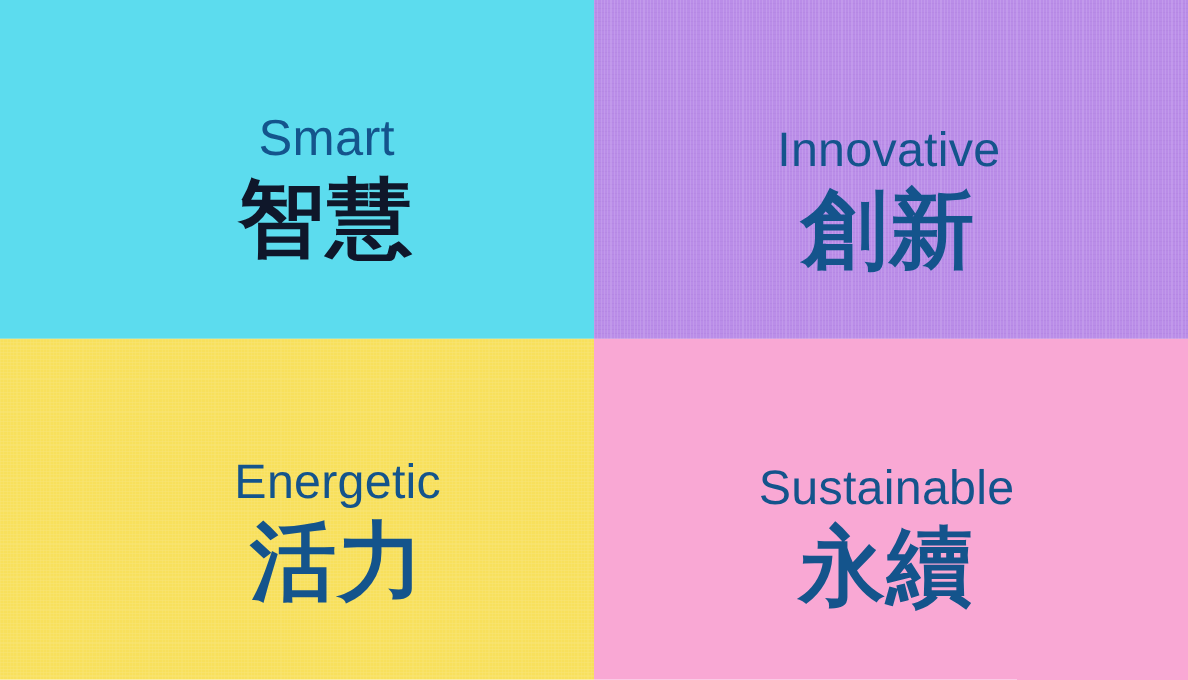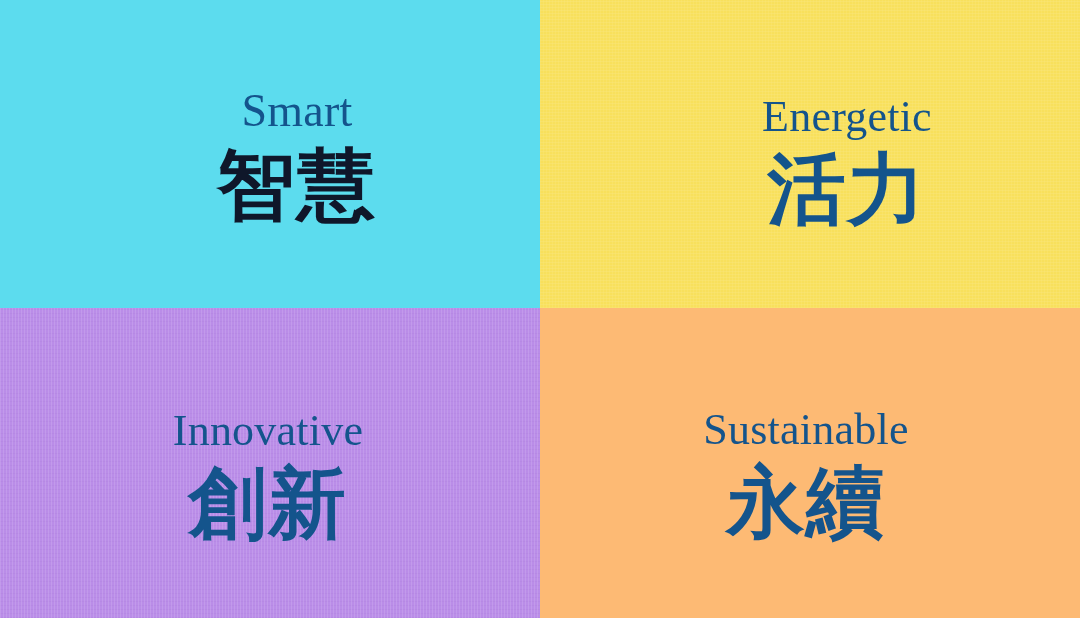--- a/index.html
+++ b/index.html
@@ -46,24 +46,25 @@
       repeating-linear-gradient(0deg,  rgba(90,40,150,0.18)  0 1px, rgba(0,0,0,0) 1px 4px);
   }
 
   .label-block {
     position: absolute;
     text-align: center;
     line-height: 1;
     white-space: nowrap;
   }
   .en {
-    font-family: Liberation Serif, serif;
+    font-family: Liberation Sans, sans-serif;
     font-weight: 400;
     letter-spacing: 0.005em;
     display: block;
+    margin-top: 14px;
   }
   .zh {
     font-family: "DejaVu Sans", "Liberation Sans", sans-serif;
     font-weight: 700;
     display: block;
   }
 
   
   #quad-smart .label-block { left: 0; right: 0; top: 88px; }
   #quad-smart .label-block .inner { display: inline-block; transform: translateX(27px); }
@@ -97,41 +98,41 @@
     <div class="quad" id="quad-smart" style="background-color: rgb(92, 220, 238);">
       <div class="texture"></div>
       <div class="label-block">
         <span class="inner">
           <span class="en" style="color: rgb(20, 84, 140);">Smart</span>
           <span class="zh" style="color: #0f172a;">智慧</span>
         </span>
       </div>
     </div>
 
+    <div class="quad tex-stripe" id="quad-innovative" style="background-color: rgb(186, 141, 232);">
+      <div class="texture"></div>
+      <div class="label-block">
+        <span class="inner">
+          <span class="en" style="color: rgb(20, 84, 140);">Innovative</span>
+          <span class="zh" style="color: rgb(20, 84, 140);">創新</span>
+        </span>
+      </div>
+    </div>
+
     <div class="quad tex-dither" id="quad-energetic" style="background-color: rgb(248, 224, 92);">
       <div class="texture"></div>
       <div class="label-block">
         <span class="inner">
           <span class="en" style="color: rgb(20, 84, 140);">Energetic</span>
           <span class="zh" style="color: rgb(20, 84, 140);">活力</span>
         </span>
       </div>
     </div>
 
-    <div class="quad tex-stripe" id="quad-innovative" style="background-color: rgb(186, 141, 232);">
-      <div class="texture"></div>
-      <div class="label-block">
-        <span class="inner">
-          <span class="en" style="color: rgb(20, 84, 140);">Innovative</span>
-          <span class="zh" style="color: rgb(20, 84, 140);">創新</span>
-        </span>
-      </div>
-    </div>
-
-    <div class="quad" id="quad-sustainable" style="background-color: #fdba74;">
+    <div class="quad" id="quad-sustainable" style="background-color: #f9a8d4;">
       <div class="texture"></div>
       <div class="label-block">
         <span class="inner">
           <span class="en" style="color: rgb(20, 84, 140);">Sustainable</span>
           <span class="zh" style="color: rgb(20, 84, 140); text-align: center;">永續</span>
         </span>
       </div>
     </div>
 
   </div>

